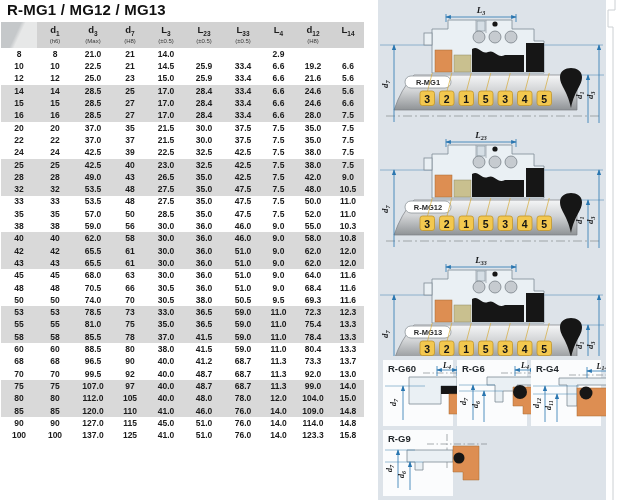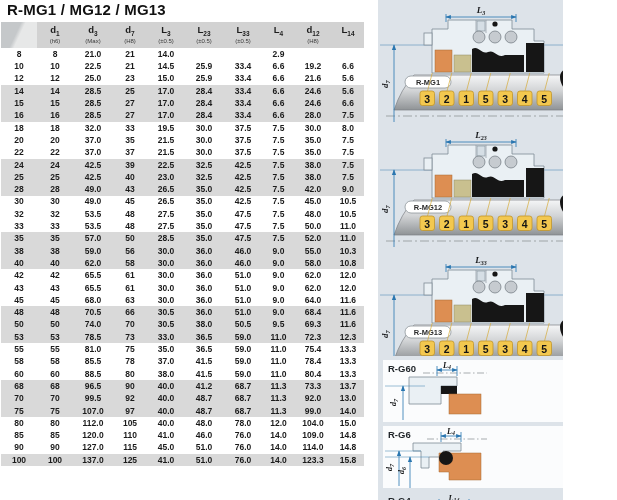--- a/index.html
+++ b/index.html
@@ -1,16 +1,16 @@
 <!DOCTYPE html>
 <html><head>
 <meta charset="utf-8">
 <style>
   html,body{margin:0;padding:0;background:#fff;}
-  .page{position:relative;width:563px;height:500px;background:#fff;overflow:hidden;
+  .page{position:relative;width:617px;height:500px;background:#fff;overflow:hidden;
         font-family:"Liberation Sans",sans-serif;}
   .title{position:absolute;left:7px;top:1px;margin:0;font-size:15px;font-weight:bold;
          color:#111;letter-spacing:.2px;}
 
   
   table.dims{position:absolute;left:1px;top:22px;width:363px;border-collapse:collapse;
              table-layout:fixed;}
   table.dims thead th{background:#d2d2d2;font-size:9.5px;font-weight:bold;color:#1d1d1d;
              padding:3px 0 2px;vertical-align:top;line-height:1.05;height:21px;}
   table.dims th.corner{background:linear-gradient(115deg,#c5c8ca 0%,#c5c8ca 42%,#e7e8e8 52%,#e7e8e8 100%);}
@@ -20,21 +20,21 @@
              height:12.3px;padding:0;line-height:1;}
   table.dims tbody tr:nth-child(6n+4) td,
   table.dims tbody tr:nth-child(6n+5) td,
   table.dims tbody tr:nth-child(6n+6) td{background:#d9d9d9;}
 
   
   .panel{position:absolute;left:378px;top:0;width:228px;height:500px;background:#dde3e9;}
   .seal{position:absolute;left:0;width:228px;height:124px;overflow:hidden;}
   #seal1{top:3px}#seal2{top:128px}#seal3{top:253px;height:103px}
   .cards{position:absolute;left:5px;top:360px;width:218px;height:136px;display:grid;
-         grid-template-columns:1fr;grid-template-rows:1fr 1fr;gap:4px;}
+         grid-template-columns:1fr 1fr 1fr;grid-template-rows:1fr 1fr;gap:4px;}
   .card{position:relative;background:#fbfcfd;}
   .card-label{position:absolute;left:5px;top:3px;font-size:9.5px;font-weight:bold;color:#23282c;z-index:2;}
   .card svg{position:absolute;left:0;top:0;}
   .edge{position:absolute;left:606px;top:0;width:11px;height:500px;background:#fff;}
 
   
   .metal{fill:#eaf0f4;stroke:#7f8c96;stroke-width:.8;}
   .metal2{fill:#d5dee5;stroke:#7f8c96;stroke-width:.6;}
   .rubber{fill:#161616;stroke:none;}
   .orange{fill:#dd8e52;stroke:#a76a33;stroke-width:.5;}
@@ -170,32 +170,20 @@
           <td>28.5</td>
           <td>27</td>
           <td>17.0</td>
           <td>28.4</td>
           <td>33.4</td>
           <td>6.6</td>
           <td>28.0</td>
           <td>7.5</td>
         </tr>
         <tr>
-          <td class="rowhead">18</td>
-          <td>18</td>
-          <td>32.0</td>
-          <td>33</td>
-          <td>19.5</td>
-          <td>30.0</td>
-          <td>37.5</td>
-          <td>7.5</td>
-          <td>30.0</td>
-          <td>8.0</td>
-        </tr>
-        <tr>
           <td class="rowhead">20</td>
           <td>20</td>
           <td>37.0</td>
           <td>35</td>
           <td>21.5</td>
           <td>30.0</td>
           <td>37.5</td>
           <td>7.5</td>
           <td>35.0</td>
           <td>7.5</td>
@@ -240,32 +228,20 @@
           <td class="rowhead">28</td>
           <td>28</td>
           <td>49.0</td>
           <td>43</td>
           <td>26.5</td>
           <td>35.0</td>
           <td>42.5</td>
           <td>7.5</td>
           <td>42.0</td>
           <td>9.0</td>
-        </tr>
-        <tr>
-          <td class="rowhead">30</td>
-          <td>30</td>
-          <td>49.0</td>
-          <td>45</td>
-          <td>26.5</td>
-          <td>35.0</td>
-          <td>42.5</td>
-          <td>7.5</td>
-          <td>45.0</td>
-          <td>10.5</td>
         </tr>
         <tr>
           <td class="rowhead">32</td>
           <td>32</td>
           <td>53.5</td>
           <td>48</td>
           <td>27.5</td>
           <td>35.0</td>
           <td>47.5</td>
           <td>7.5</td>

